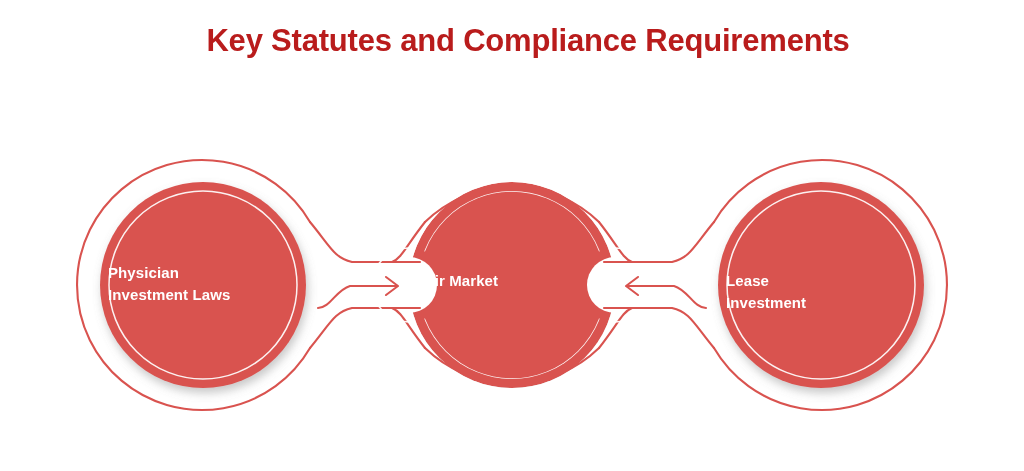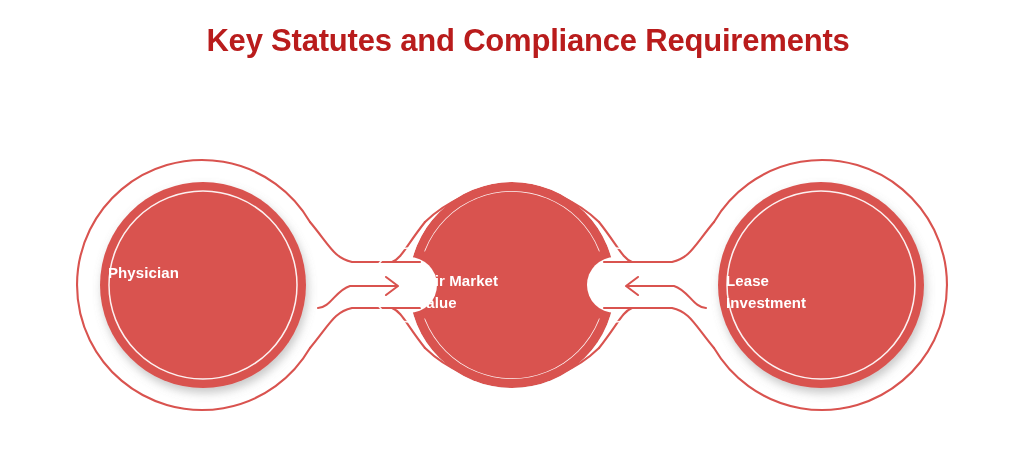--- a/index.html
+++ b/index.html
@@ -129,25 +129,25 @@
     </g>
 
     <g>
       <path d="M 706 308 C 694 308 688 290 674 286 L 627 286" fill="none" stroke="#d9534f" stroke-width="2.1" stroke-linecap="round" stroke-linejoin="round"></path>
       <path d="M 638 277 L 626 286 L 638 295" fill="none" stroke="#d9534f" stroke-width="2.1" stroke-linecap="round" stroke-linejoin="round"></path>
     </g>
   </svg>
 
   <div class="node-label" id="label-node-0">
     <span class="lbl-line">Physician</span>
+    <span class="lbl-line">Investment Laws</span>
   </div>
 
   <div class="node-label" id="label-node-1">
     <span class="lbl-line">Fair Market</span>
-    <span class="lbl-line">Value</span>
   </div>
 
   <div class="node-label" id="label-node-2">
     <span class="lbl-line">Lease</span>
     <span class="lbl-line">Investment</span>
   </div>
 
 </div>
 
 </body></html>

